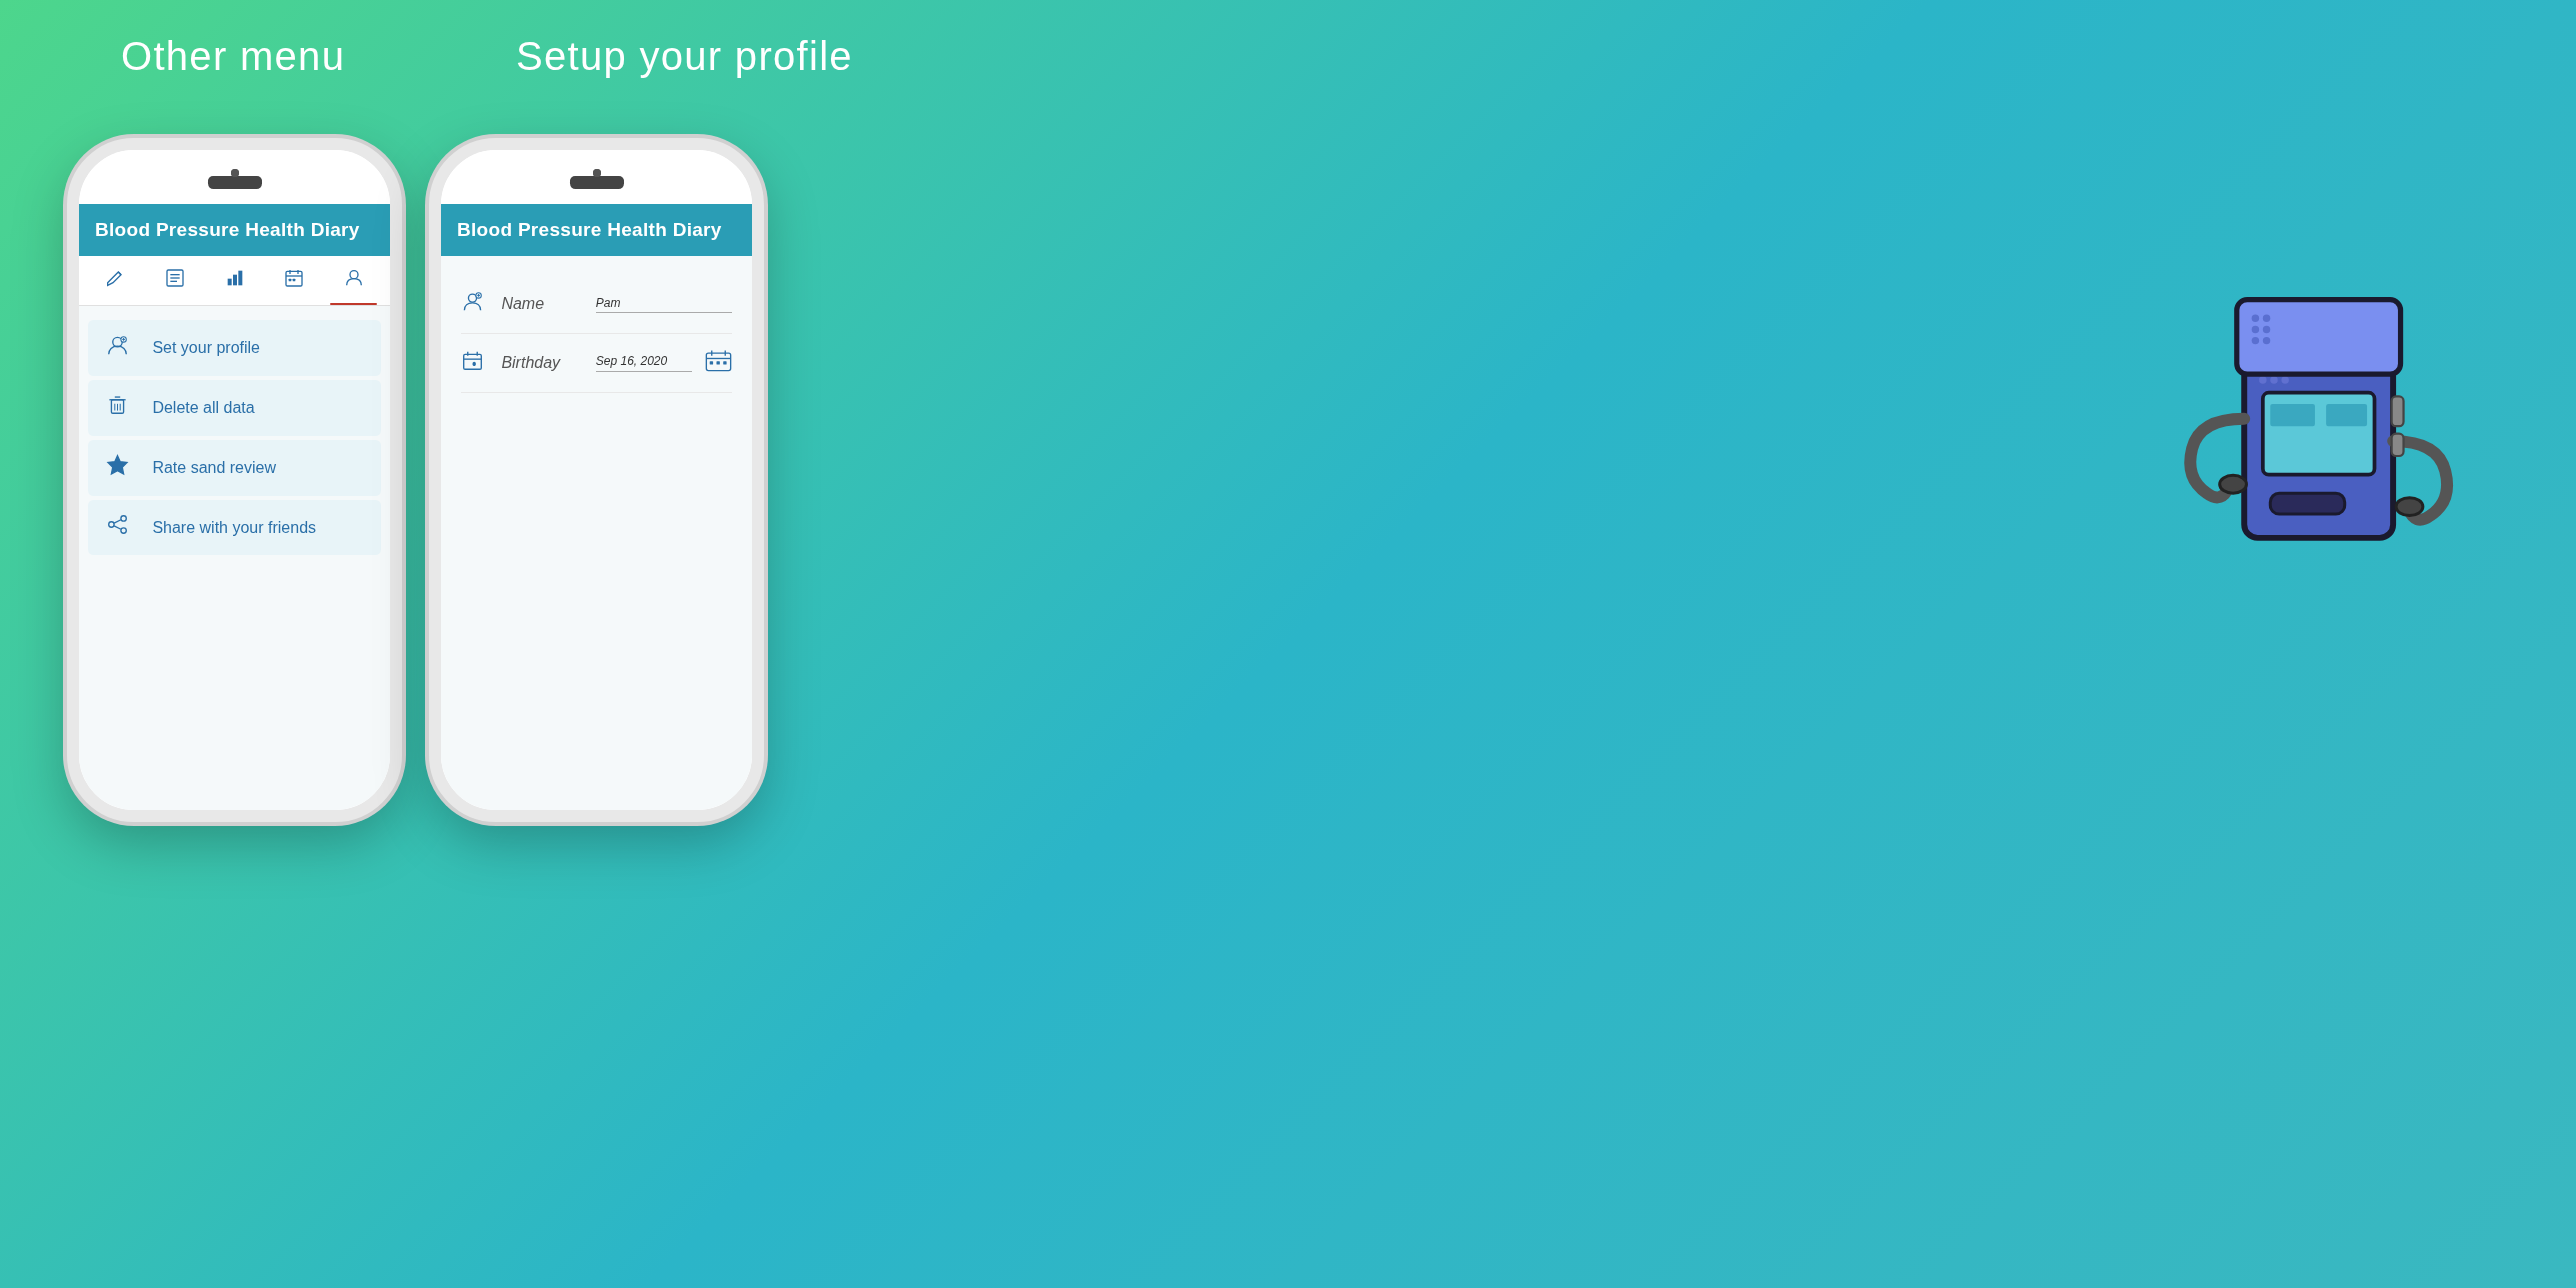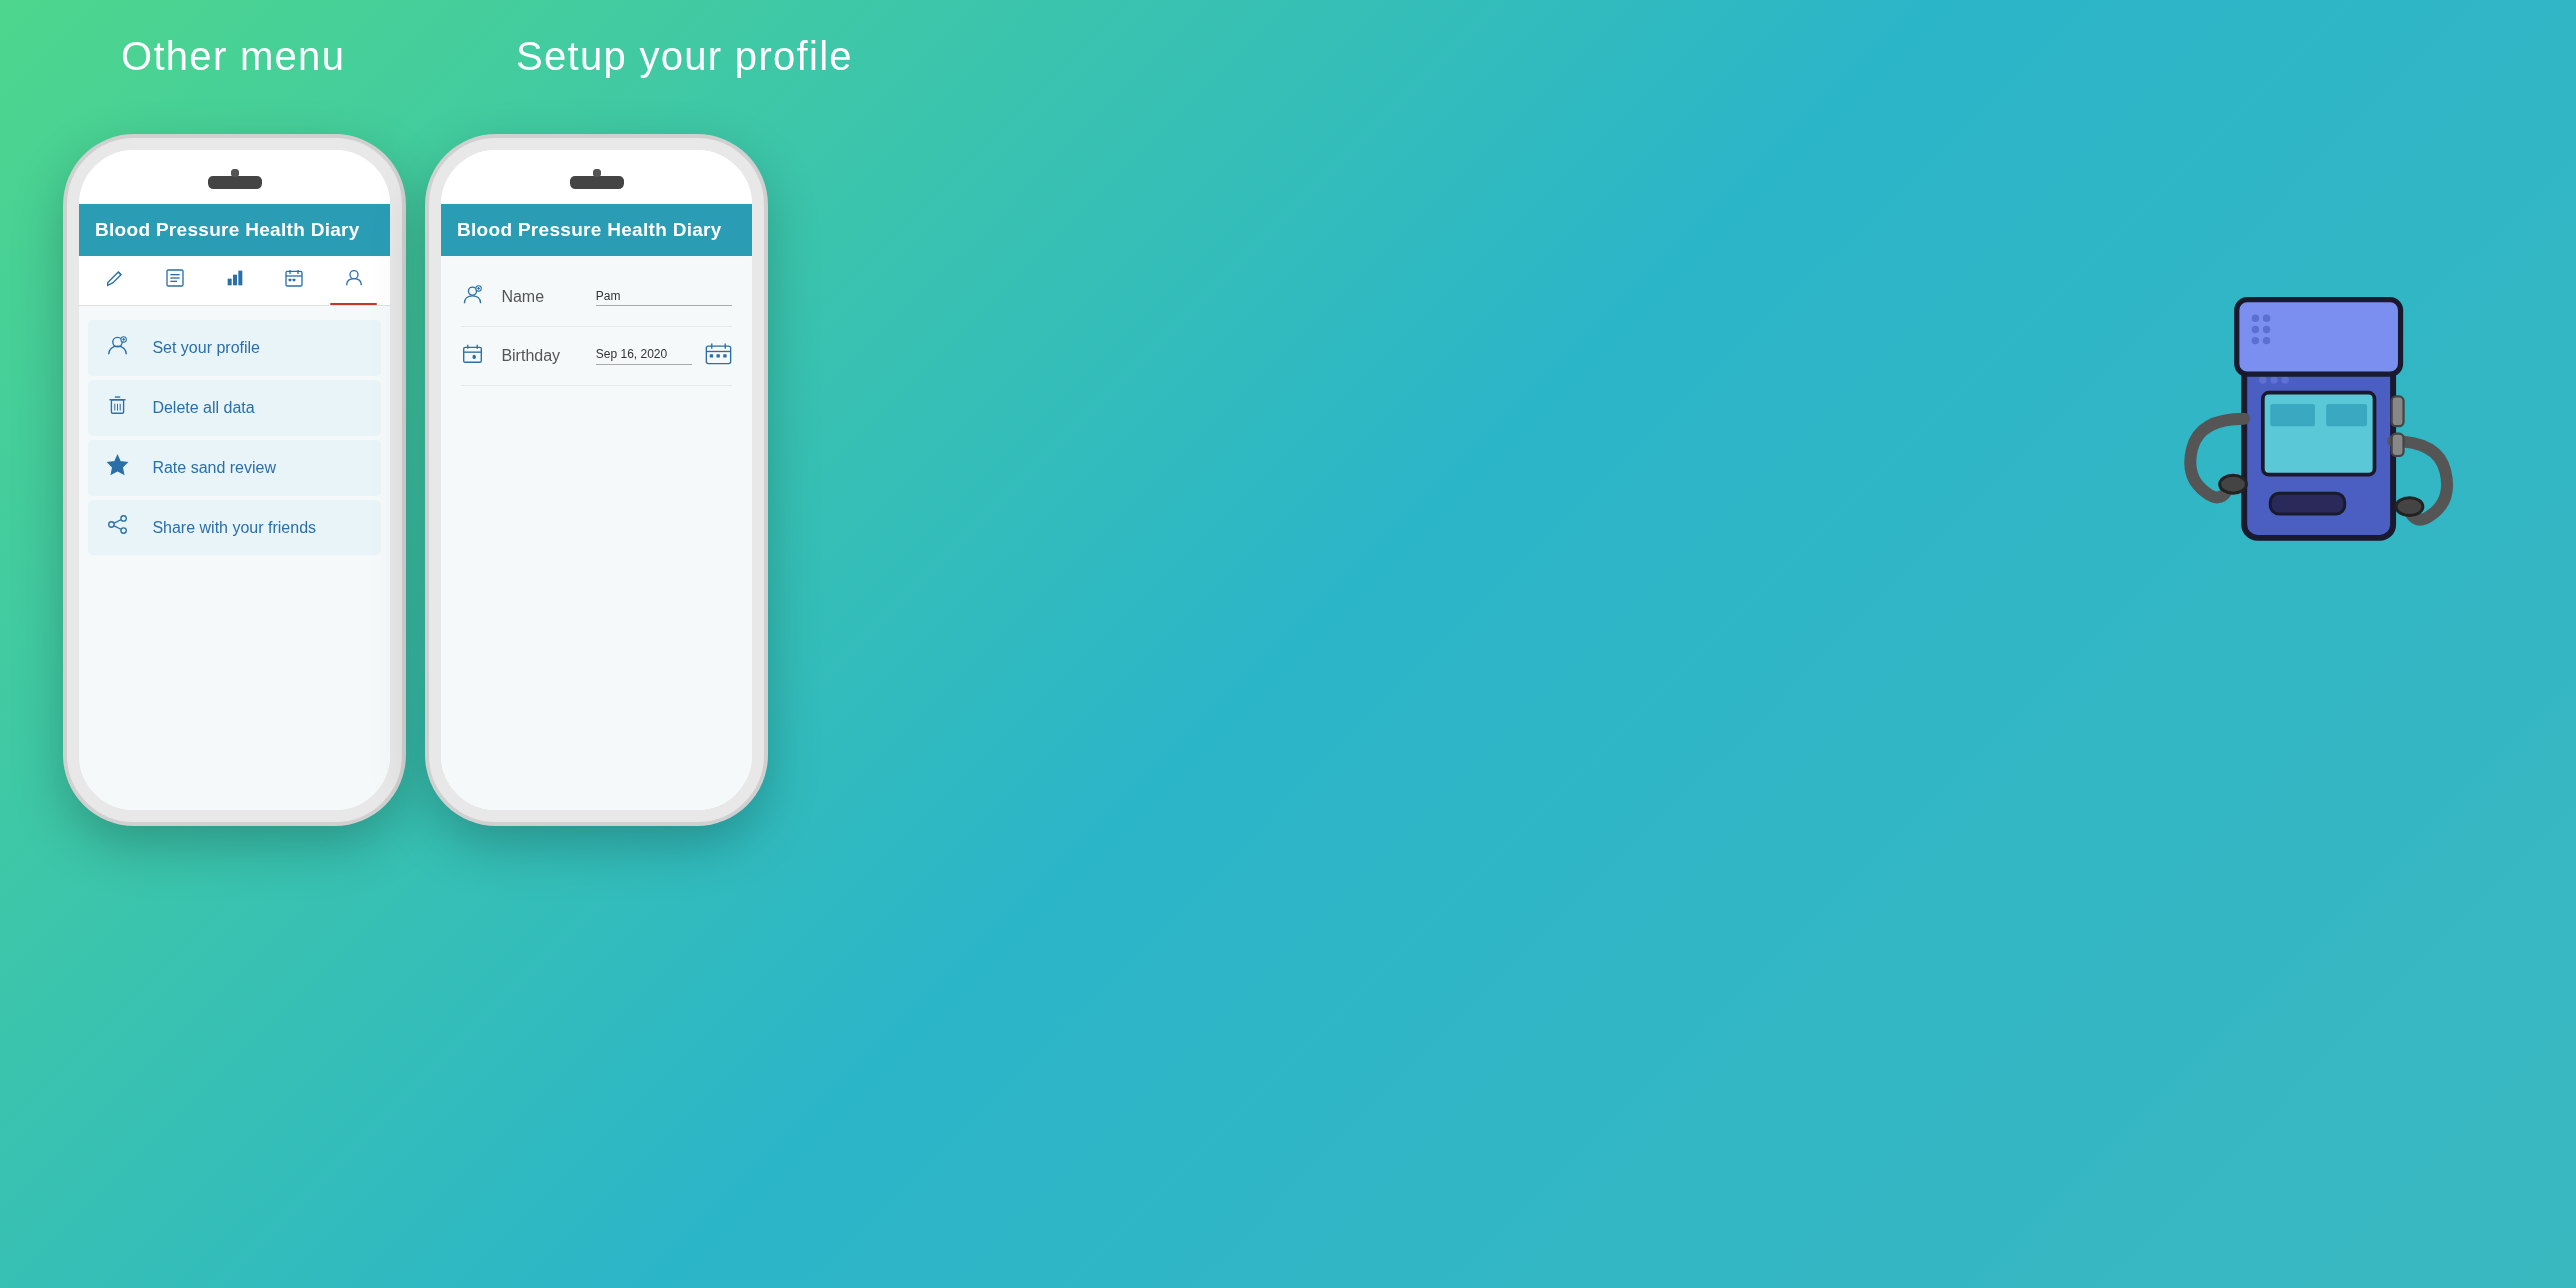--- a/index.html
+++ b/index.html
@@ -191,21 +191,22 @@
     }
 
     .menu-item-text {
       font-size: 16px;
       color: #2a6fa8;
       font-weight: 500;
     }
 
     
     .profile-form {
-      padding: 13px 20px;
+      padding: 20px 20px;
+      font-style: italic;
     }
 
     .form-row {
       display: flex;
       align-items: center;
       padding: 14.8px 0;
       gap: 13.4px;
       border-bottom: 0.7px solid #e8e8e8;
     }
 

